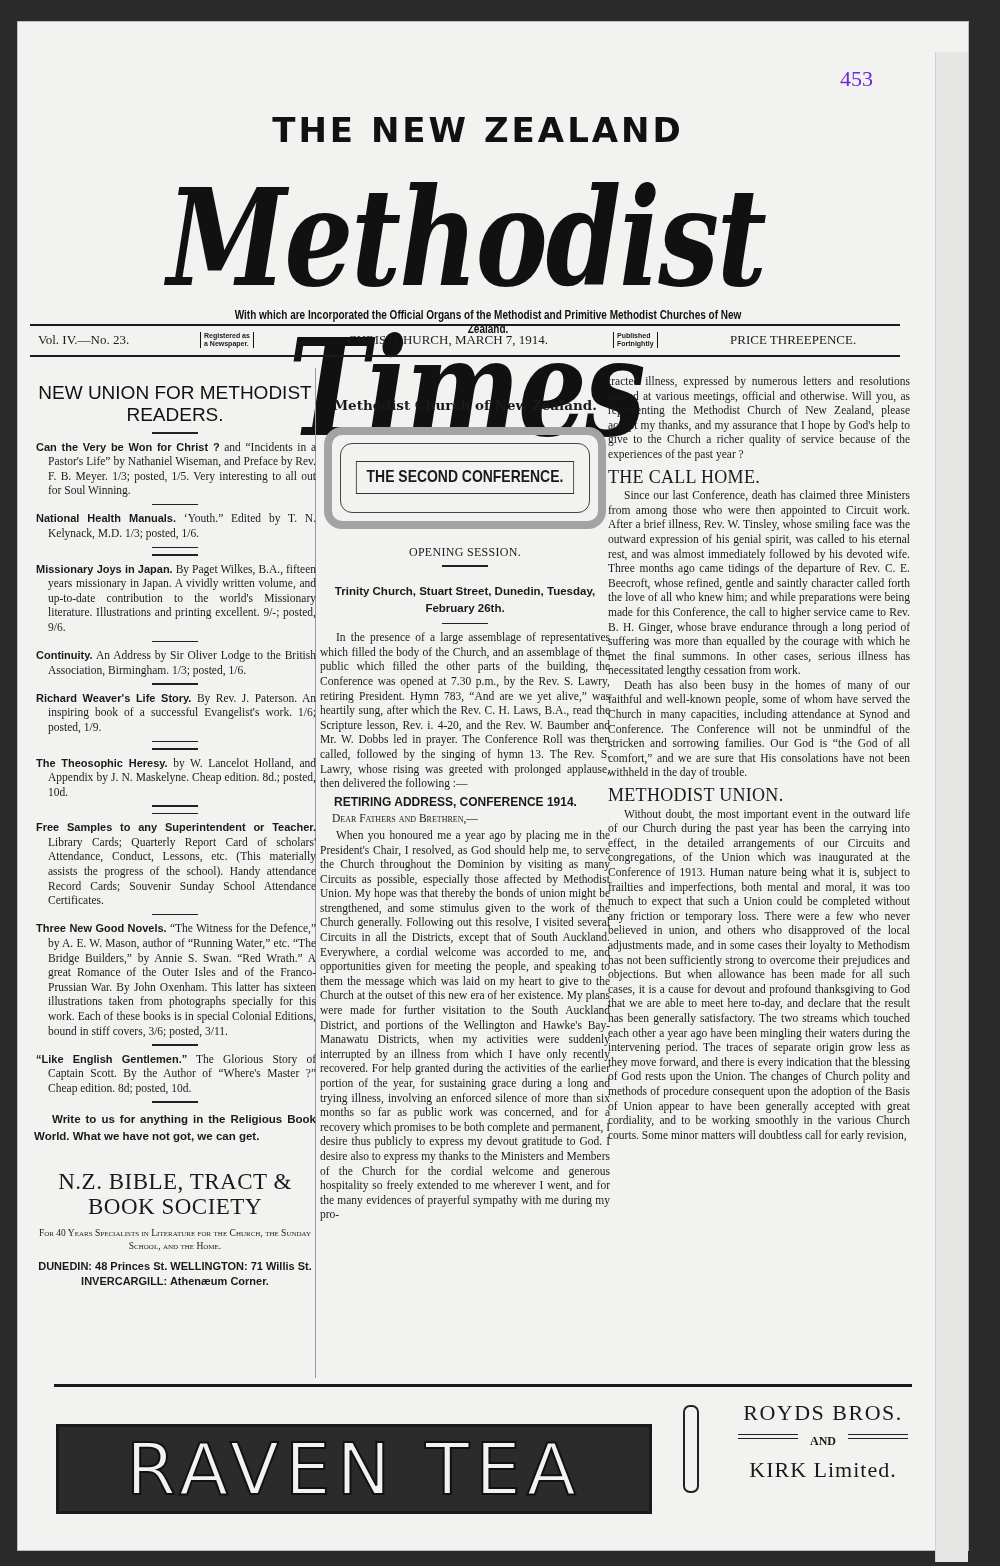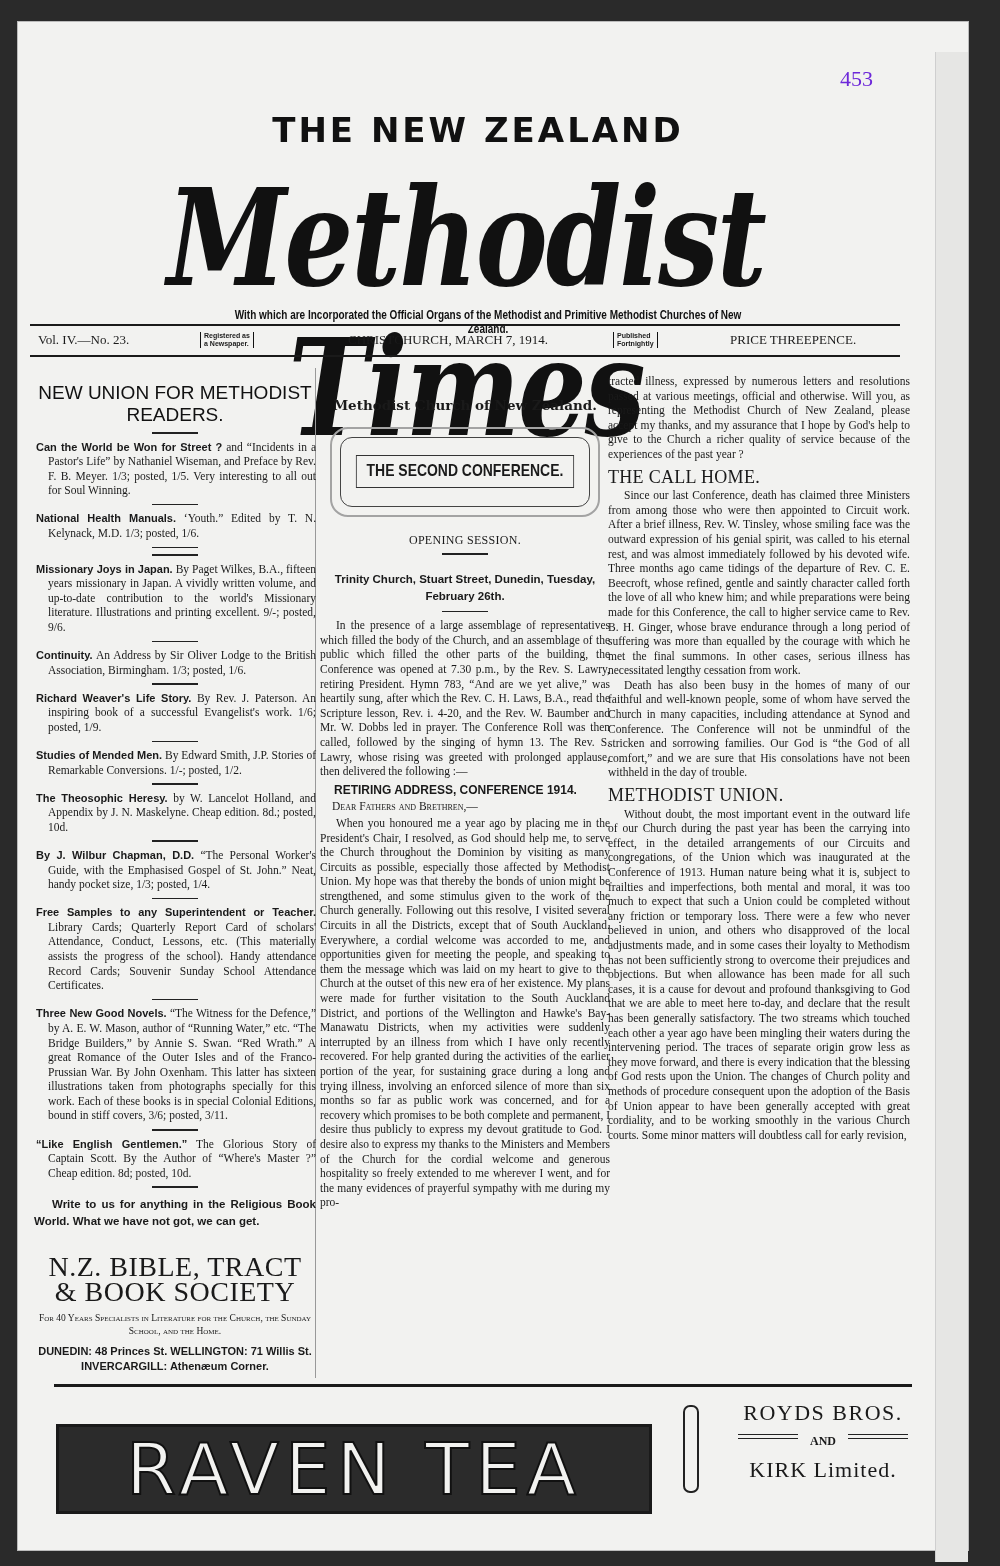--- a/index.html
+++ b/index.html
@@ -61,32 +61,32 @@
     line-height: 22px; margin: 14px 0 6px; color: #111;
   }
   .shortrule { width: 46px; height: 1.5px; background: #222; margin: 6px auto; }
   .book { margin: 4px 0 0; padding-left: 14px; text-indent: -12px; }
   .book .bt { font-family: "Liberation Sans", sans-serif; font-weight: bold; font-size: 11px; }
   .write-us {
     font-family: "Liberation Sans", sans-serif; font-weight: bold; font-size: 11.5px;
     line-height: 17px; margin-top: 8px; text-indent: 18px;
   }
   .society {
-    text-align: center; font-size: 28px; line-height: 25px; margin-top: 24px; letter-spacing: 0.5px;
+    text-align: center; font-size: 23px; line-height: 25px; margin-top: 24px; letter-spacing: 0.5px;
   }
   .society-sub { text-align: center; font-size: 9.5px; line-height: 13px; margin-top: 8px; font-variant: small-caps; }
   .society-addr {
     text-align: center; font-family: "Liberation Sans", sans-serif; font-weight: bold;
     font-size: 11px; line-height: 15px; margin-top: 6px;
   }
   .mid-head {
     text-align: center; font-family: "DejaVu Serif", serif; font-weight: bold; font-size: 13.5px; margin-top: 24px;
   }
   .conf-frame {
-    margin: 14px auto 0; width: 266px; height: 86px; border: 2px solid #a3a3a3; border-radius: 18px;
+    margin: 14px auto 0; width: 266px; height: 86px; border: 8px solid #a3a3a3; border-radius: 18px;
     position: relative; display: flex; align-items: center; justify-content: center;
   }
   .conf-frame::before {
     content: ""; position: absolute; left: 8px; right: 8px; top: 8px; bottom: 8px;
     border: 1px solid #444; border-radius: 12px;
   }
   .conf-inner {
     border: 1px solid #333; padding: 8px 12px;
     font-family: "Liberation Sans", sans-serif; font-weight: bold; font-size: 17px;
     transform: scaleX(0.82); white-space: nowrap;
@@ -149,36 +149,34 @@
     </span>
     <span style="left:700px;">PRICE THREEPENCE.</span>
   </div>
   <div class="rule" style="left:12px; top:333px; width:870px; height:2px;"></div>
   <div class="rule" style="left:297px; top:346px; width:1px; height:1010px; background:#999;"></div>
 
   <div class="col col-left">
     <div class="books-head">NEW UNION FOR METHODIST READERS.</div>
     <div class="shortrule"></div>
 
-    <div class="book"><span class="bt">Can the World be Won for Street ?</span> <span>and “Incidents in a Pastor's Life” by Nathaniel Wiseman, and Preface by Rev. F. B. Meyer. 1/3; posted, 1/5. Very interesting to all out for Soul Winning.</span></div>
+    <div class="book"><span class="bt">Can the Very be Won for Christ ?</span> <span>and “Incidents in a Pastor's Life” by Nathaniel Wiseman, and Preface by Rev. F. B. Meyer. 1/3; posted, 1/5. Very interesting to all out for Soul Winning.</span></div>
     <div class="shortrule"></div>
     <div class="book"><span class="bt">National Health Manuals.</span> <span>‘Youth.” Edited by T. N. Kelynack, M.D. 1/3; posted, 1/6.</span></div>
     <div class="shortrule"></div>
     <div class="shortrule"></div>
     <div class="book"><span class="bt">Missionary Joys in Japan.</span> <span>By Paget Wilkes, B.A., fifteen years missionary in Japan. A vividly written volume, and up-to-date contribution to the world's Missionary literature. Illustrations and printing excellent. 9/-; posted, 9/6.</span></div>
     <div class="shortrule"></div>
     <div class="book"><span class="bt">Continuity.</span> <span>An Address by Sir Oliver Lodge to the British Association, Birmingham. 1/3; posted, 1/6.</span></div>
     <div class="shortrule"></div>
     <div class="book"><span class="bt">Richard Weaver's Life Story.</span> <span>By Rev. J. Paterson. An inspiring book of a successful Evangelist's work. 1/6; posted, 1/9.</span></div>
     <div class="shortrule"></div>
-    <div class="book"><span class="bt">Studies of Mended Men.</span> <span>By Edward Smith, J.P. Stories of Remarkable Conversions. 1/-; posted, 1/2.</span></div>
     <div class="shortrule"></div>
     <div class="book"><span class="bt">The Theosophic Heresy.</span> <span>by W. Lancelot Holland, and Appendix by J. N. Maskelyne. Cheap edition. 8d.; posted, 10d.</span></div>
     <div class="shortrule"></div>
-    <div class="book"><span class="bt">By J. Wilbur Chapman, D.D.</span> <span>“The Personal Worker's Guide, with the Emphasised Gospel of St. John.” Neat, handy pocket size, 1/3; posted, 1/4.</span></div>
     <div class="shortrule"></div>
     <div class="book"><span class="bt">Free Samples to any Superintendent or Teacher.</span> <span>Library Cards; Quarterly Report Card of scholars' Attendance, Conduct, Lessons, etc. (This materially assists the progress of the school). Handy attendance Record Cards; Souvenir Sunday School Attendance Certificates.</span></div>
     <div class="shortrule"></div>
     <div class="book"><span class="bt">Three New Good Novels.</span> <span>“The Witness for the Defence,” by A. E. W. Mason, author of “Running Water,” etc. “The Bridge Builders,” by Annie S. Swan. “Red Wrath.” A great Romance of the Outer Isles and of the Franco-Prussian War. By John Oxenham. This latter has sixteen illustrations taken from photographs specially for this work. Each of these books is in special Colonial Editions, bound in stiff covers, 3/6; posted, 3/11.</span></div>
     <div class="shortrule"></div>
     <div class="book"><span class="bt">“Like English Gentlemen.”</span> <span>The Glorious Story of Captain Scott. By the Author of “Where's Master ?” Cheap edition. 8d; posted, 10d.</span></div>
     <div class="shortrule"></div>
 
     <div class="write-us">Write to us for anything in the Religious Book World. What we have not got, we can get.</div>
     <div class="society">N.Z. BIBLE, TRACT &amp; BOOK SOCIETY</div>

